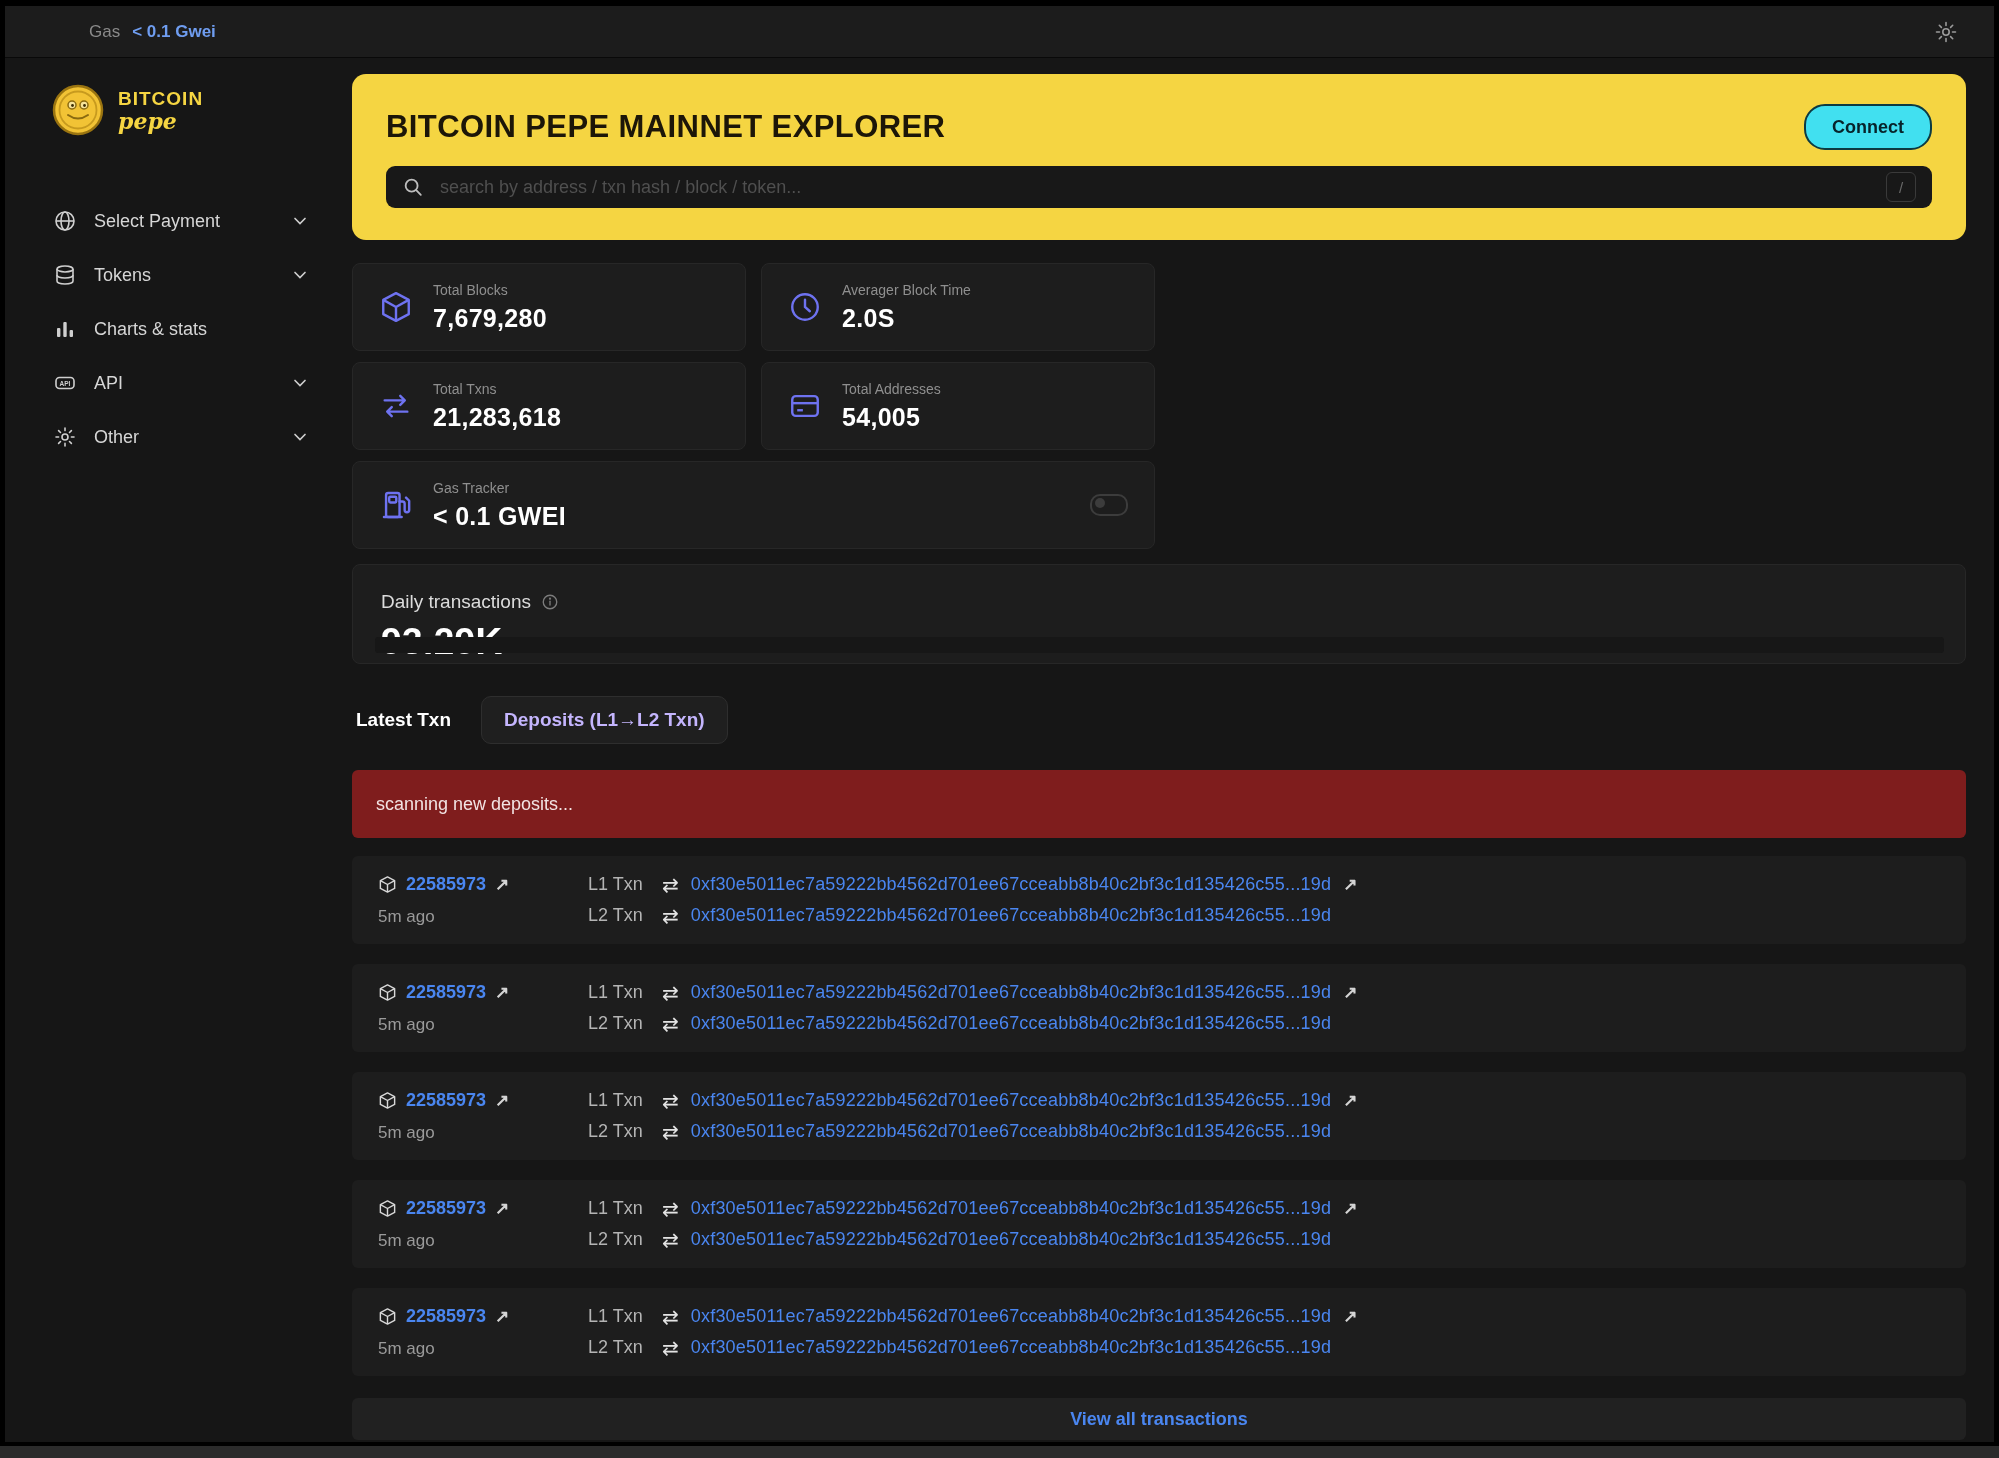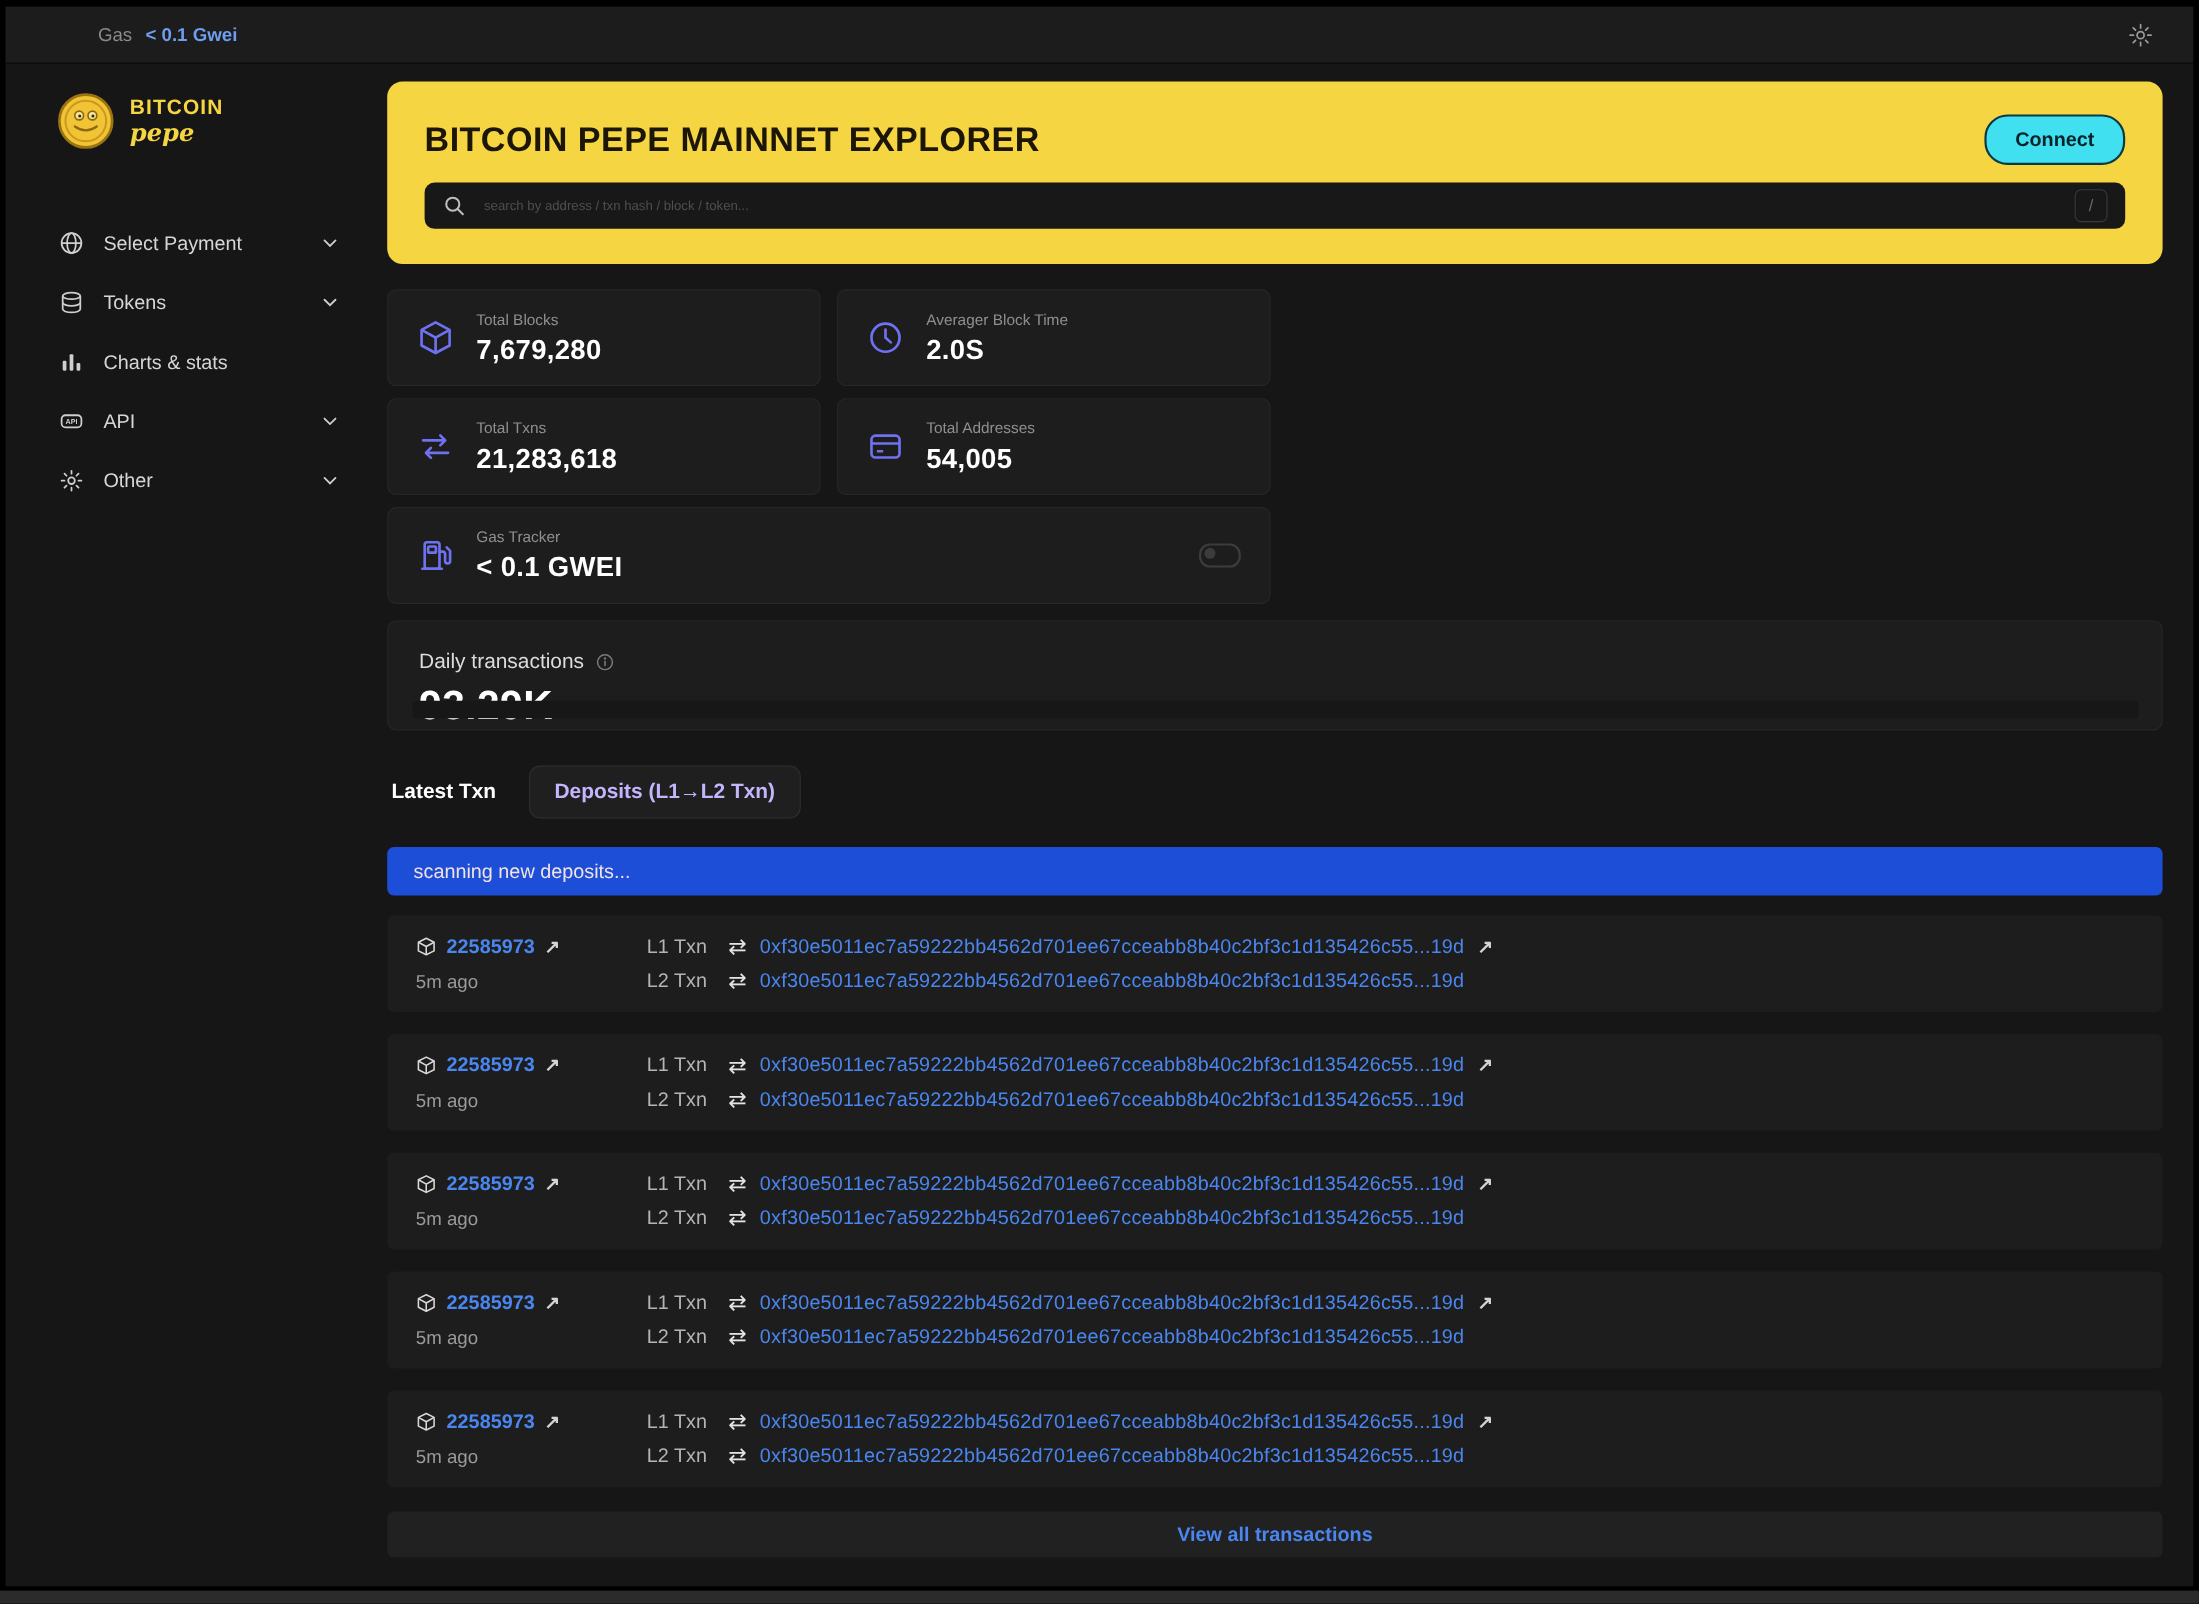--- a/index.html
+++ b/index.html
@@ -35,21 +35,21 @@
 
   
   .banner{background:#f5d542;border-radius:14px;height:166px;box-sizing:border-box;
     padding:34px 34px 0 34px;position:relative;}
   .banner-title{color:#1c1608;font-size:31px;font-weight:800;letter-spacing:.4px;line-height:38px;}
   .connect-btn{position:absolute;top:30px;right:34px;height:42px;padding:0 26px;border-radius:21px;
     background:#41e0f0;border:2px solid #0c3a42;color:#07232a;font-weight:800;font-size:18px;
     display:flex;align-items:center;cursor:pointer;}
   .search-bar{margin-top:20px;height:42px;background:#181818;border-radius:9px;
     display:flex;align-items:center;gap:14px;padding:0 16px;box-sizing:border-box;}
-  .search-input{flex:1;background:transparent;border:none;outline:none;color:#d946ef;font-size:12px;
+  .search-input{flex:1;background:transparent;border:none;outline:none;color:#d946ef;font-size:18px;
     font-family:"Liberation Sans",sans-serif;}
   .search-input::placeholder{color:#4f4f4f;}
   .shortcut-key{width:28px;height:28px;border:1px solid #3a3a3a;border-radius:6px;color:#6a6a6a;
     font-size:15px;display:flex;align-items:center;justify-content:center;}
 
   
   .stats-row{display:flex;gap:15px;margin-top:23px;flex-direction:column;}
   .stats-grid{width:803px;display:grid;grid-template-columns:394px 394px;grid-template-rows:88px 88px 88px;
     gap:11px 15px;flex:0 0 auto;}
   .card{background:#1d1d1d;border:1px solid #272727;border-radius:8px;display:flex;align-items:center;
@@ -69,22 +69,22 @@
   .chart-wrap{position:absolute;left:22px;right:21px;top:146px;height:108px;}
   .chart-wrap svg{display:block;width:100%;height:100%;}
   .panel-foot{position:absolute;left:22px;right:21px;bottom:10px;height:16px;background:#171717;border-radius:3px;}
 
   
   .tx-heading{margin-top:74px;font-size:31px;font-weight:800;color:#fff;letter-spacing:.5px;}
   .tabs{display:flex;align-items:center;gap:26px;margin-top:32px;}
   .tab-latest{font-size:19px;font-weight:700;color:#fff;padding:10px 4px;cursor:pointer;}
   .tab-deposits{background:#1f1f1f;border:1px solid #2e2e2e;border-radius:10px;padding:12px 22px;
     color:#c4b5fd;font-weight:700;font-size:19px;cursor:pointer;}
-  .scan-banner{margin-top:26px;background:#1d4ed8;border-radius:6px;height:44px;display:flex;
-    align-items:center;padding:0 24px;color:#f2e3e3;font-size:18px;}
+  .scan-banner{margin-top:26px;background:#7f1d1d;border-radius:6px;height:44px;display:flex;
+    align-items:center;padding:12px 24px;color:#f2e3e3;font-size:18px;}
   .tx-list{margin-top:18px;display:flex;flex-direction:column;gap:20px;}
   .tx-row{background:#1d1d1d;border-radius:6px;height:88px;display:flex;align-items:center;
     padding:0 26px;box-sizing:border-box;gap:0;}
   .row-left{width:210px;display:flex;flex-direction:column;gap:12px;flex:0 0 auto;}
   .row-l1{display:flex;align-items:center;gap:9px;}
   .block-link{color:#4a86f0;font-weight:700;font-size:18px;text-decoration:none;cursor:pointer;}
   .ext-arrow{color:#d4d4d4;font-size:17px;font-weight:700;}
   .row-age{color:#9a9a9a;font-size:17px;}
   .row-right{display:flex;flex-direction:column;gap:10px;}
   .hash-line{display:flex;align-items:center;gap:12px;font-size:18px;}

